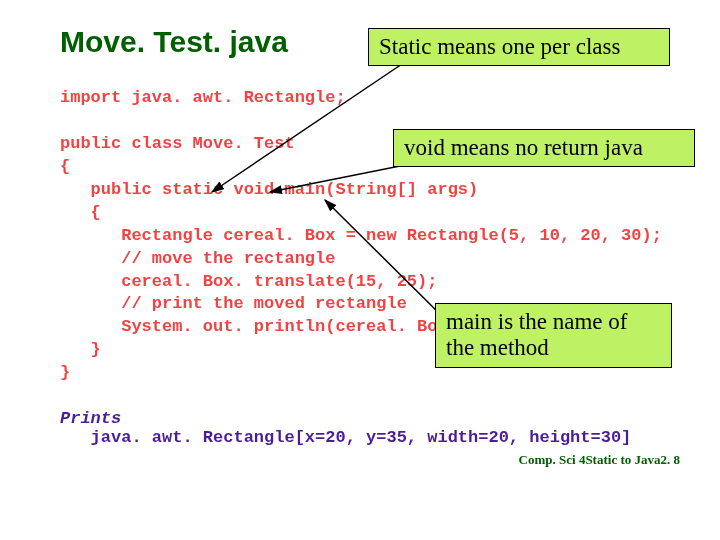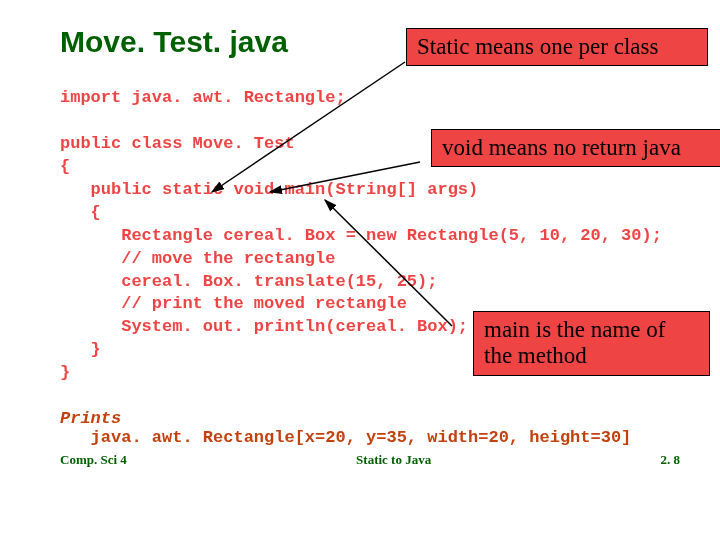--- a/index.html
+++ b/index.html
@@ -22,75 +22,74 @@
   .title {
     font-family: Arial, Helvetica, sans-serif;
     font-size: 30px;
     font-weight: bold;
     color: #006000;
     margin-bottom: 28px;
   }
   .callout {
     position: absolute;
     border: 1px solid #000;
-    background: #ef4444;
+    background: #bef264;
     font-family: "Times New Roman", serif;
     color: #000;
     padding: 5px 10px;
     z-index: 5;
-    margin-left: 38px;
   }
   .callout-static {
     top: 28px;
     left: 368px;
     font-size: 23px;
     width: 280px;
   }
   .callout-void {
     top: 129px;
     left: 393px;
     font-size: 23px;
     width: 280px;
   }
   .callout-main {
-    top: 311px;
+    top: 303px;
     left: 435px;
     font-size: 23px;
     width: 215px;
     line-height: 1.15;
   }
   .code {
     font-family: "Courier New", monospace;
     font-size: 17px;
     font-weight: bold;
     color: #ef4444;
     white-space: pre;
     line-height: 1.35;
     position: relative;
     z-index: 2;
   }
   .prints {
     font-family: "Courier New", monospace;
     font-size: 17px;
     font-weight: bold;
-    color: #c2410c;
+    color: #4c1d95;
     white-space: pre;
     margin-top: 24px;
   }
   .prints .label {
     font-style: italic;
   }
   .footer {
     position: absolute;
     bottom: 14px;
     left: 0;
     right: 0;
     padding: 0 40px 0 60px;
     display: flex;
-    justify-content: space-between;
+    justify-content: flex-end;
     font-family: "Times New Roman", serif;
     font-size: 13px;
     font-weight: bold;
     color: #006000;
   }
   svg.arrows {
     position: absolute;
     top: 0;
     left: 0;
     width: 720px;

